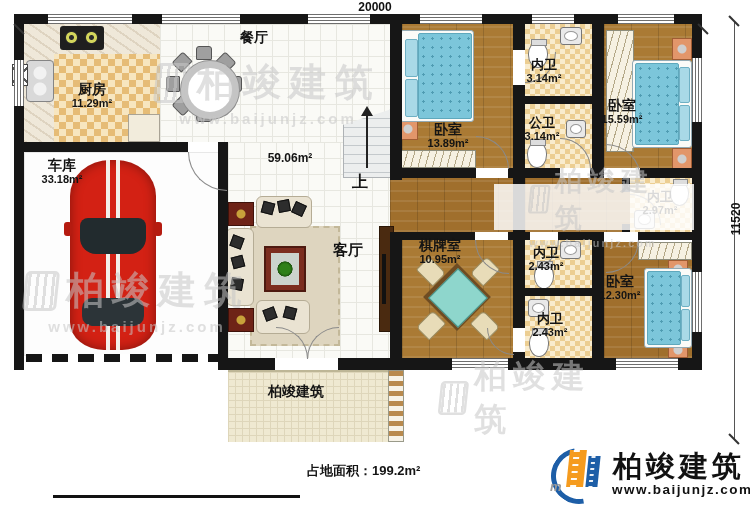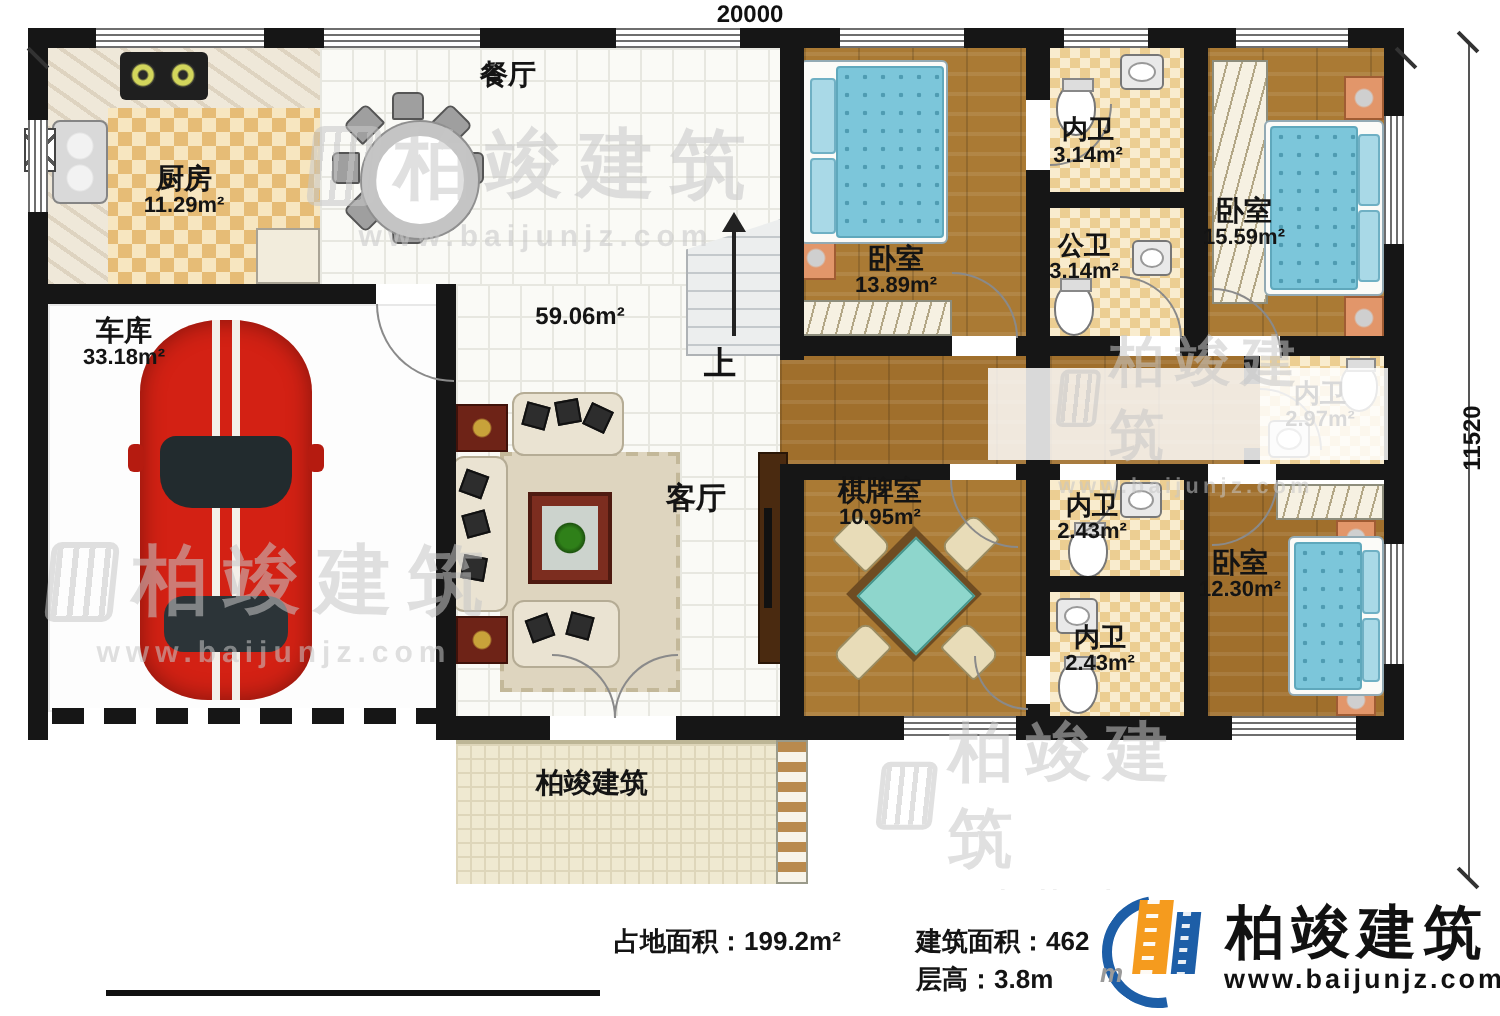--- a/index.html
+++ b/index.html
@@ -374,24 +374,20 @@
         </div>
       <div class="wm-url">www.baijunjz.com</div>
     </div>
   </div>
 
   <div class="titleblock">
     <div class="t-underline"></div>
     <div class="stat-col" style="left:307px">
       <div><span>占地面积：</span><span>199.2m²</span></div>
     </div>
-    <div class="stat-col" style="left:458px">
-      <div><span>建筑面积：</span><span>462</span></div>
-      <div><span>层高：</span><span>3.8m</span></div>
-    </div>
   </div>
 
   <div class="logo-glyph" style="left:550px;top:443px">
     <div class="lg-swoosh"></div>
     <div class="lg-b1"></div>
     <div class="lg-b2"></div>
     <div class="lg-m">m</div>
   </div>
   <div class="brand-name">柏竣建筑</div>
   <div class="brand-url">www.baijunjz.com</div>

